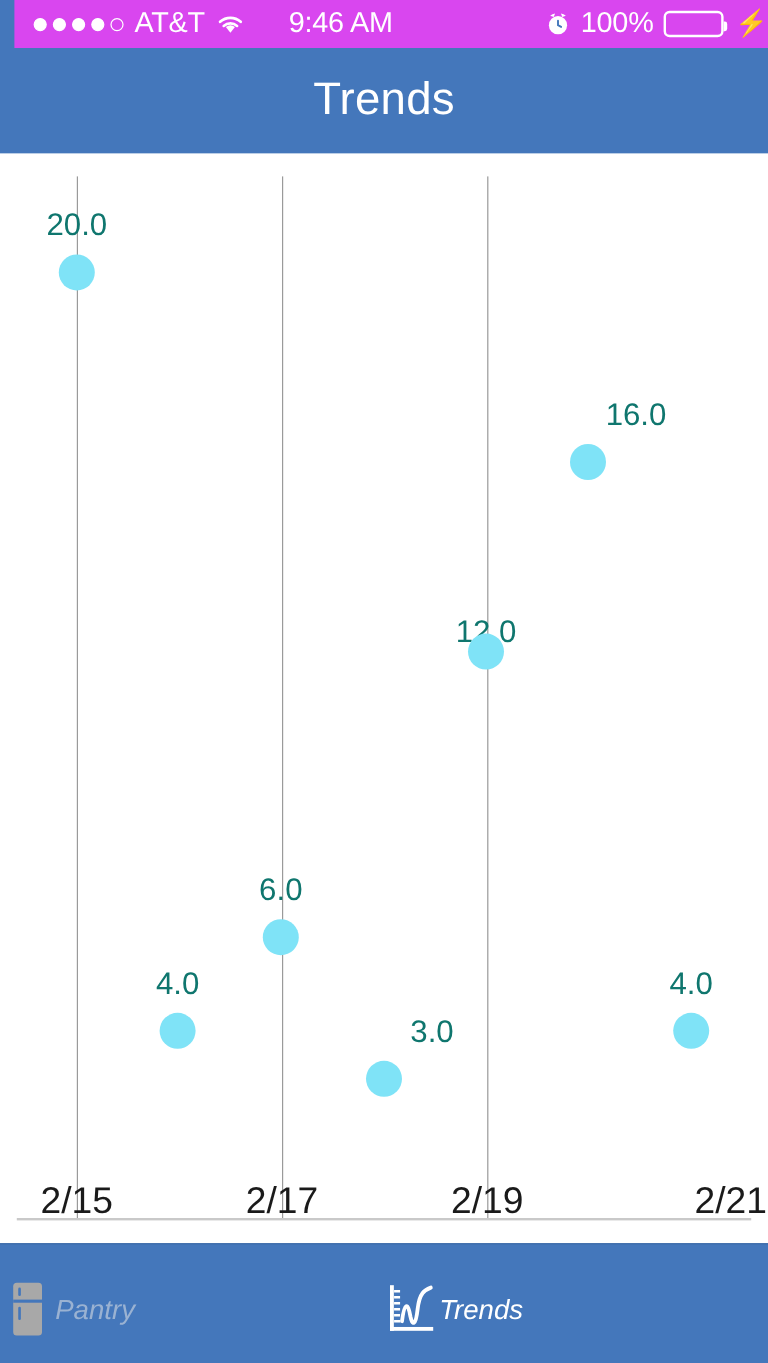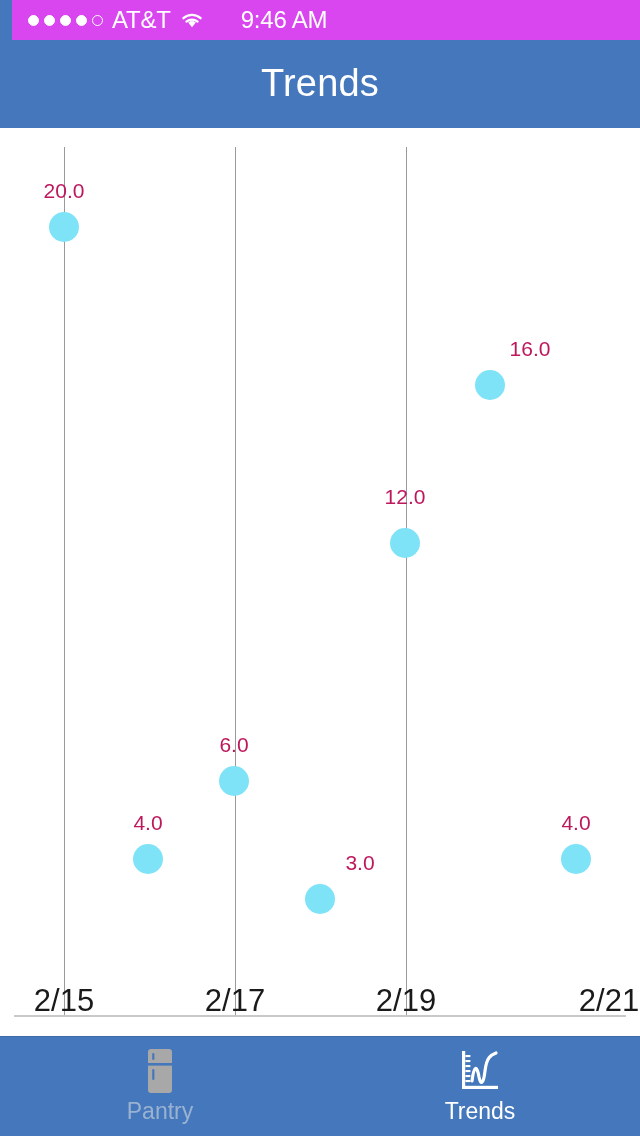--- a/index.html
+++ b/index.html
@@ -162,22 +162,22 @@
   }
   .point-dot {
     position: absolute;
     width: 30px; height: 30px;
     border-radius: 50%;
     background: #7fe3f7;
     transform: translate(-50%, -50%);
   }
   .point-label {
     position: absolute;
-    font-size: 21px;
-    color: #be185d;
+    font-size: 26px;
+    color: #0f766e;
     transform: translate(-50%, -100%);
     white-space: nowrap;
   }
 
   
   .tab-bar {
     position: absolute;
     left: 0; bottom: 0;
     width: 640px;
     height: 100px;
@@ -186,25 +186,26 @@
   }
   .tab-sep {
     position: absolute;
     left: 0; top: 0;
     width: 640px; height: 1px;
     background: #3d6ba8;
   }
   .tab-item {
     flex: 1 1 50%;
     display: flex;
-    flex-direction: column;
+    flex-direction: row;
     align-items: center;
     justify-content: flex-start;
     padding-top: 9px;
     box-sizing: border-box;
+    font-style: italic;
   }
   .tab-icon {
     width: 46px; height: 52px;
     display: flex;
     align-items: center;
     justify-content: center;
   }
   .tab-label {
     margin-top: 2px;
     font-size: 23px;
@@ -237,20 +238,35 @@
         <path d="M3.4 7.2 A13 13 0 0 1 20.6 7.2" stroke="#ffffff" stroke-width="2.3" fill="none" stroke-linecap="round"></path>
         <path d="M6.4 10.6 A8.6 8.6 0 0 1 17.6 10.6" stroke="#ffffff" stroke-width="2.2" fill="none" stroke-linecap="round"></path>
       </svg>
     </span>
   </div>
 
   <div class="status-center">
     <span class="clock-text">9:46 AM</span>
   </div>
 
+  <div class="status-right">
+    <span class="alarm-icon">
+      <svg width="22" height="22" viewBox="0 0 22 22">
+        <circle cx="11" cy="12" r="7.6" fill="#ffffff"></circle>
+        <path d="M4.5 4.2 A6 6 0 0 1 8.6 2.2 L7.4 5.2 Z" fill="#ffffff"></path>
+        <path d="M17.5 4.2 A6 6 0 0 0 13.4 2.2 L14.6 5.2 Z" fill="#ffffff"></path>
+        <path d="M11 8.2 L11 12 L13.6 13.4" stroke="#4477bb" stroke-width="1.6" fill="none" stroke-linecap="round"></path>
+      </svg>
+    </span>
+    <span class="batt-pct">100%</span>
+    <span class="battery">
+      <span class="fill"></span>
+    </span>
+    <span class="bolt">⚡</span>
+  </div>
 </div>
 
 <div class="chart-area">
   <div id="gridlines">
       <div class="gridline" style="left: 64px;"></div>
       <div class="gridline" style="left: 235px;"></div>
       <div class="gridline" style="left: 406px;"></div>
     </div>
   <div class="axis-line"></div>
   <div id="xlabels">
@@ -261,21 +277,21 @@
     </div>
   <div id="datapoints">
       <div class="point-label" style="left: 64px; top: 75px;">20.0</div>
       <div class="point-dot" style="left: 64px; top: 99px; background: rgb(127, 227, 247);"></div>
       <div class="point-label" style="left: 148px; top: 707px;">4.0</div>
       <div class="point-dot" style="left: 148px; top: 731px; background: rgb(127, 227, 247);"></div>
       <div class="point-label" style="left: 234px; top: 629px;">6.0</div>
       <div class="point-dot" style="left: 234px; top: 653px; background: rgb(127, 227, 247);"></div>
       <div class="point-label" style="left: 320px; top: 747px; margin-left: 40px;">3.0</div>
       <div class="point-dot" style="left: 320px; top: 771px; background: rgb(127, 227, 247);"></div>
-      <div class="point-label" style="left: 405px; top: 381px;">12.0</div>
+      <div class="point-label" style="left: 405px; top: 414px;">12.0</div>
       <div class="point-dot" style="left: 405px; top: 415px; background: rgb(127, 227, 247);"></div>
       <div class="point-label" style="left: 490px; top: 233px; margin-left: 40px;">16.0</div>
       <div class="point-dot" style="left: 490px; top: 257px; background: rgb(127, 227, 247);"></div>
       <div class="point-label" style="left: 576px; top: 707px;">4.0</div>
       <div class="point-dot" style="left: 576px; top: 731px; background: rgb(127, 227, 247);"></div>
     </div>
 </div>
 
 <div class="tab-bar">
   <div class="tab-sep"></div>

